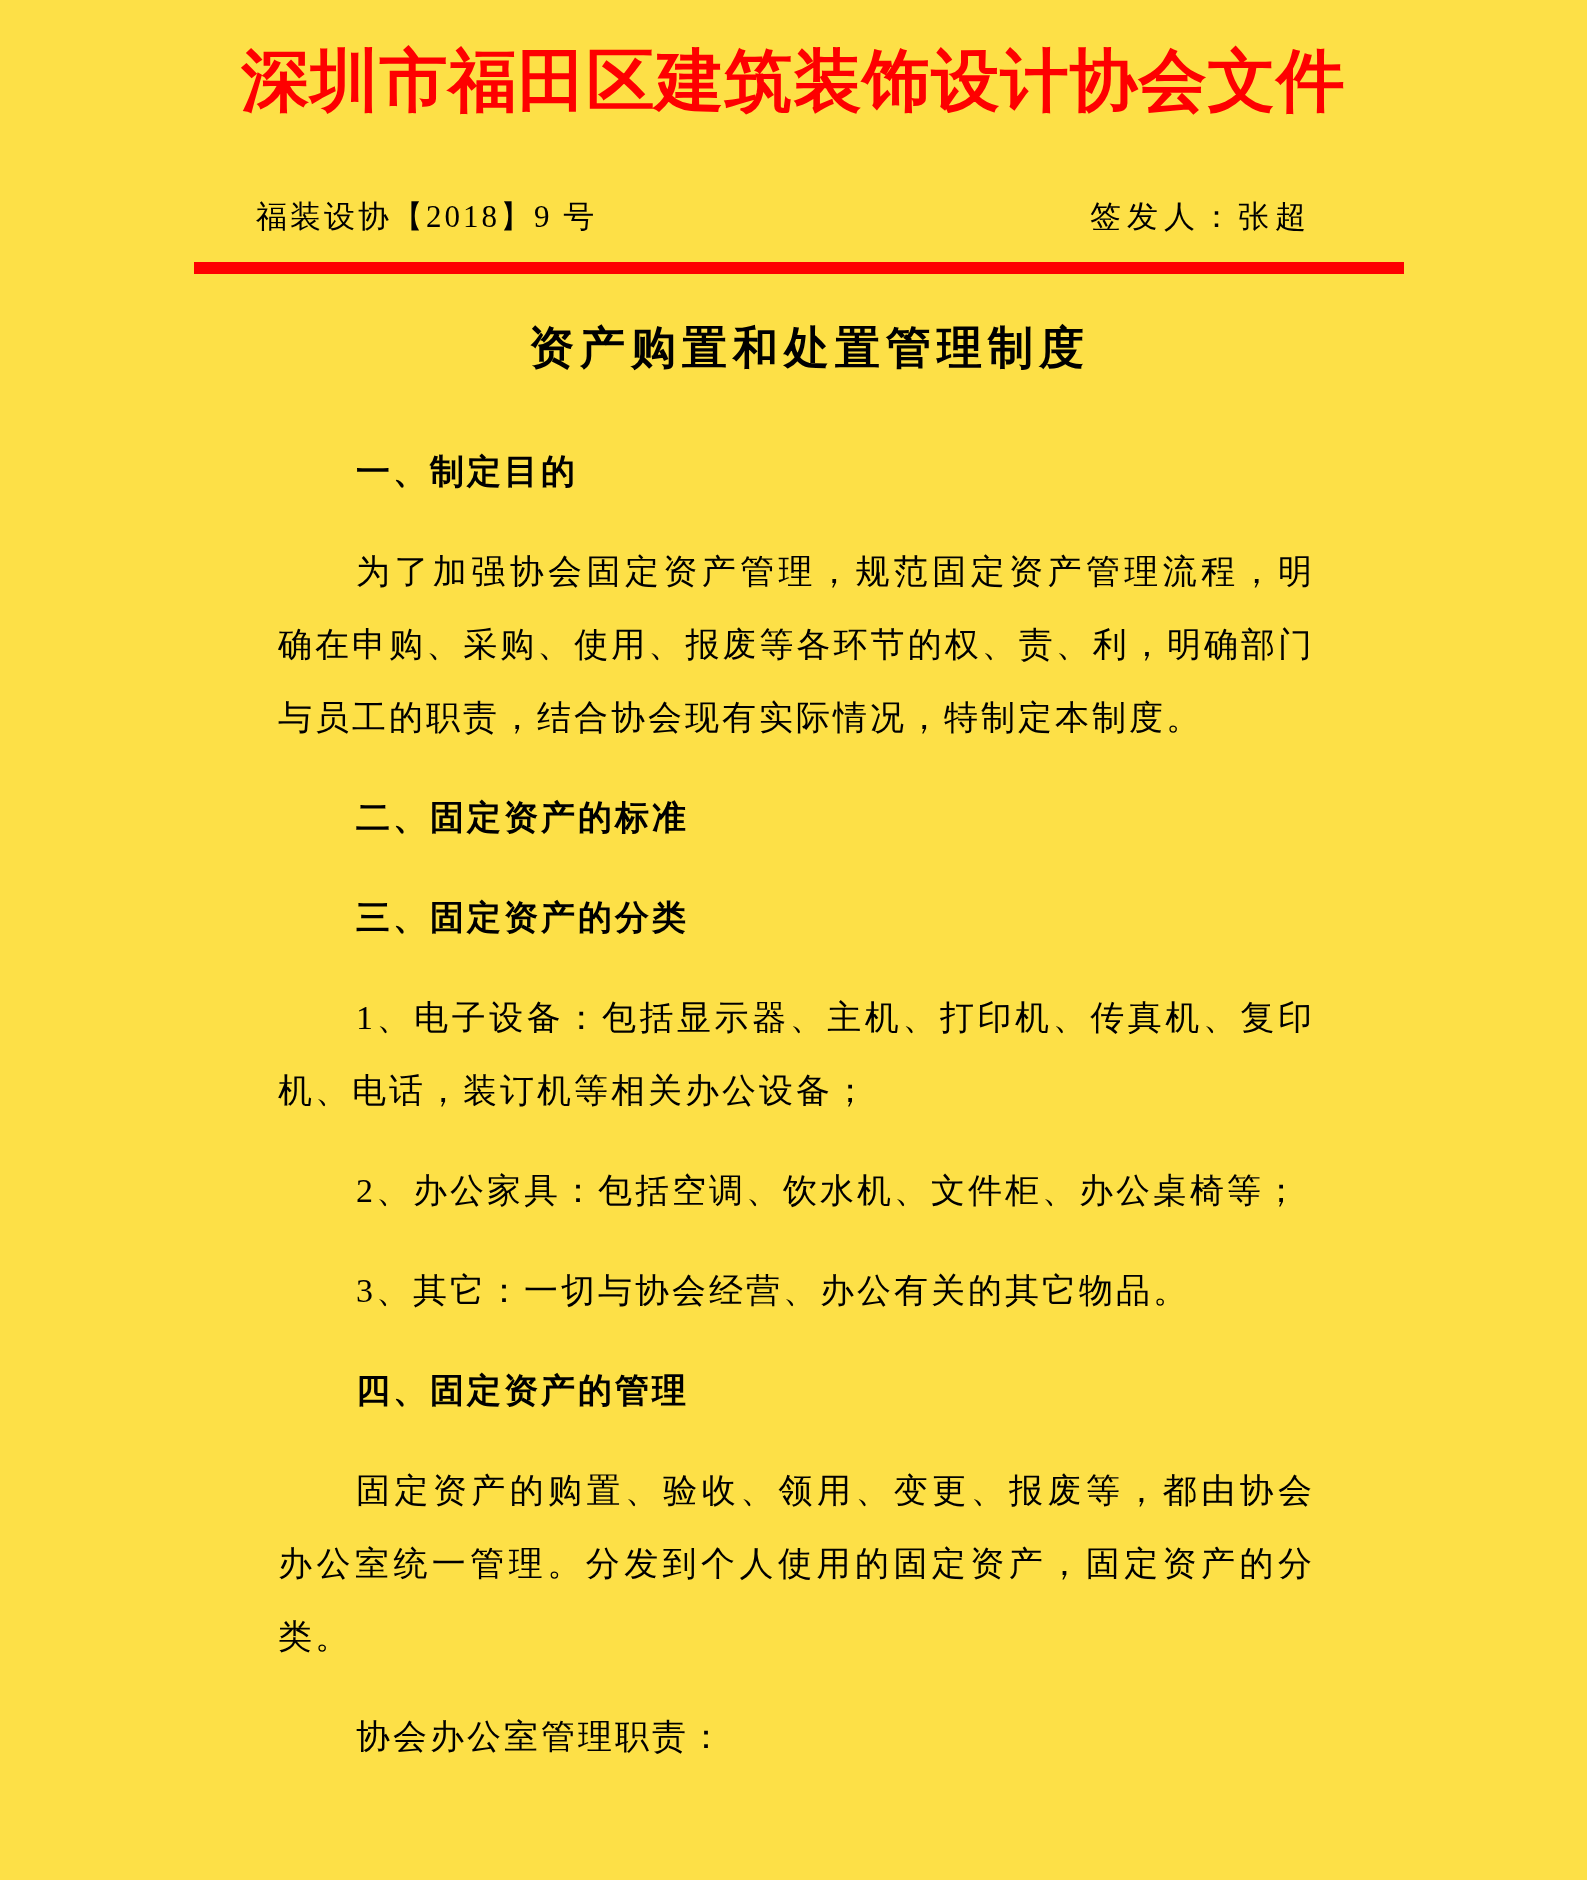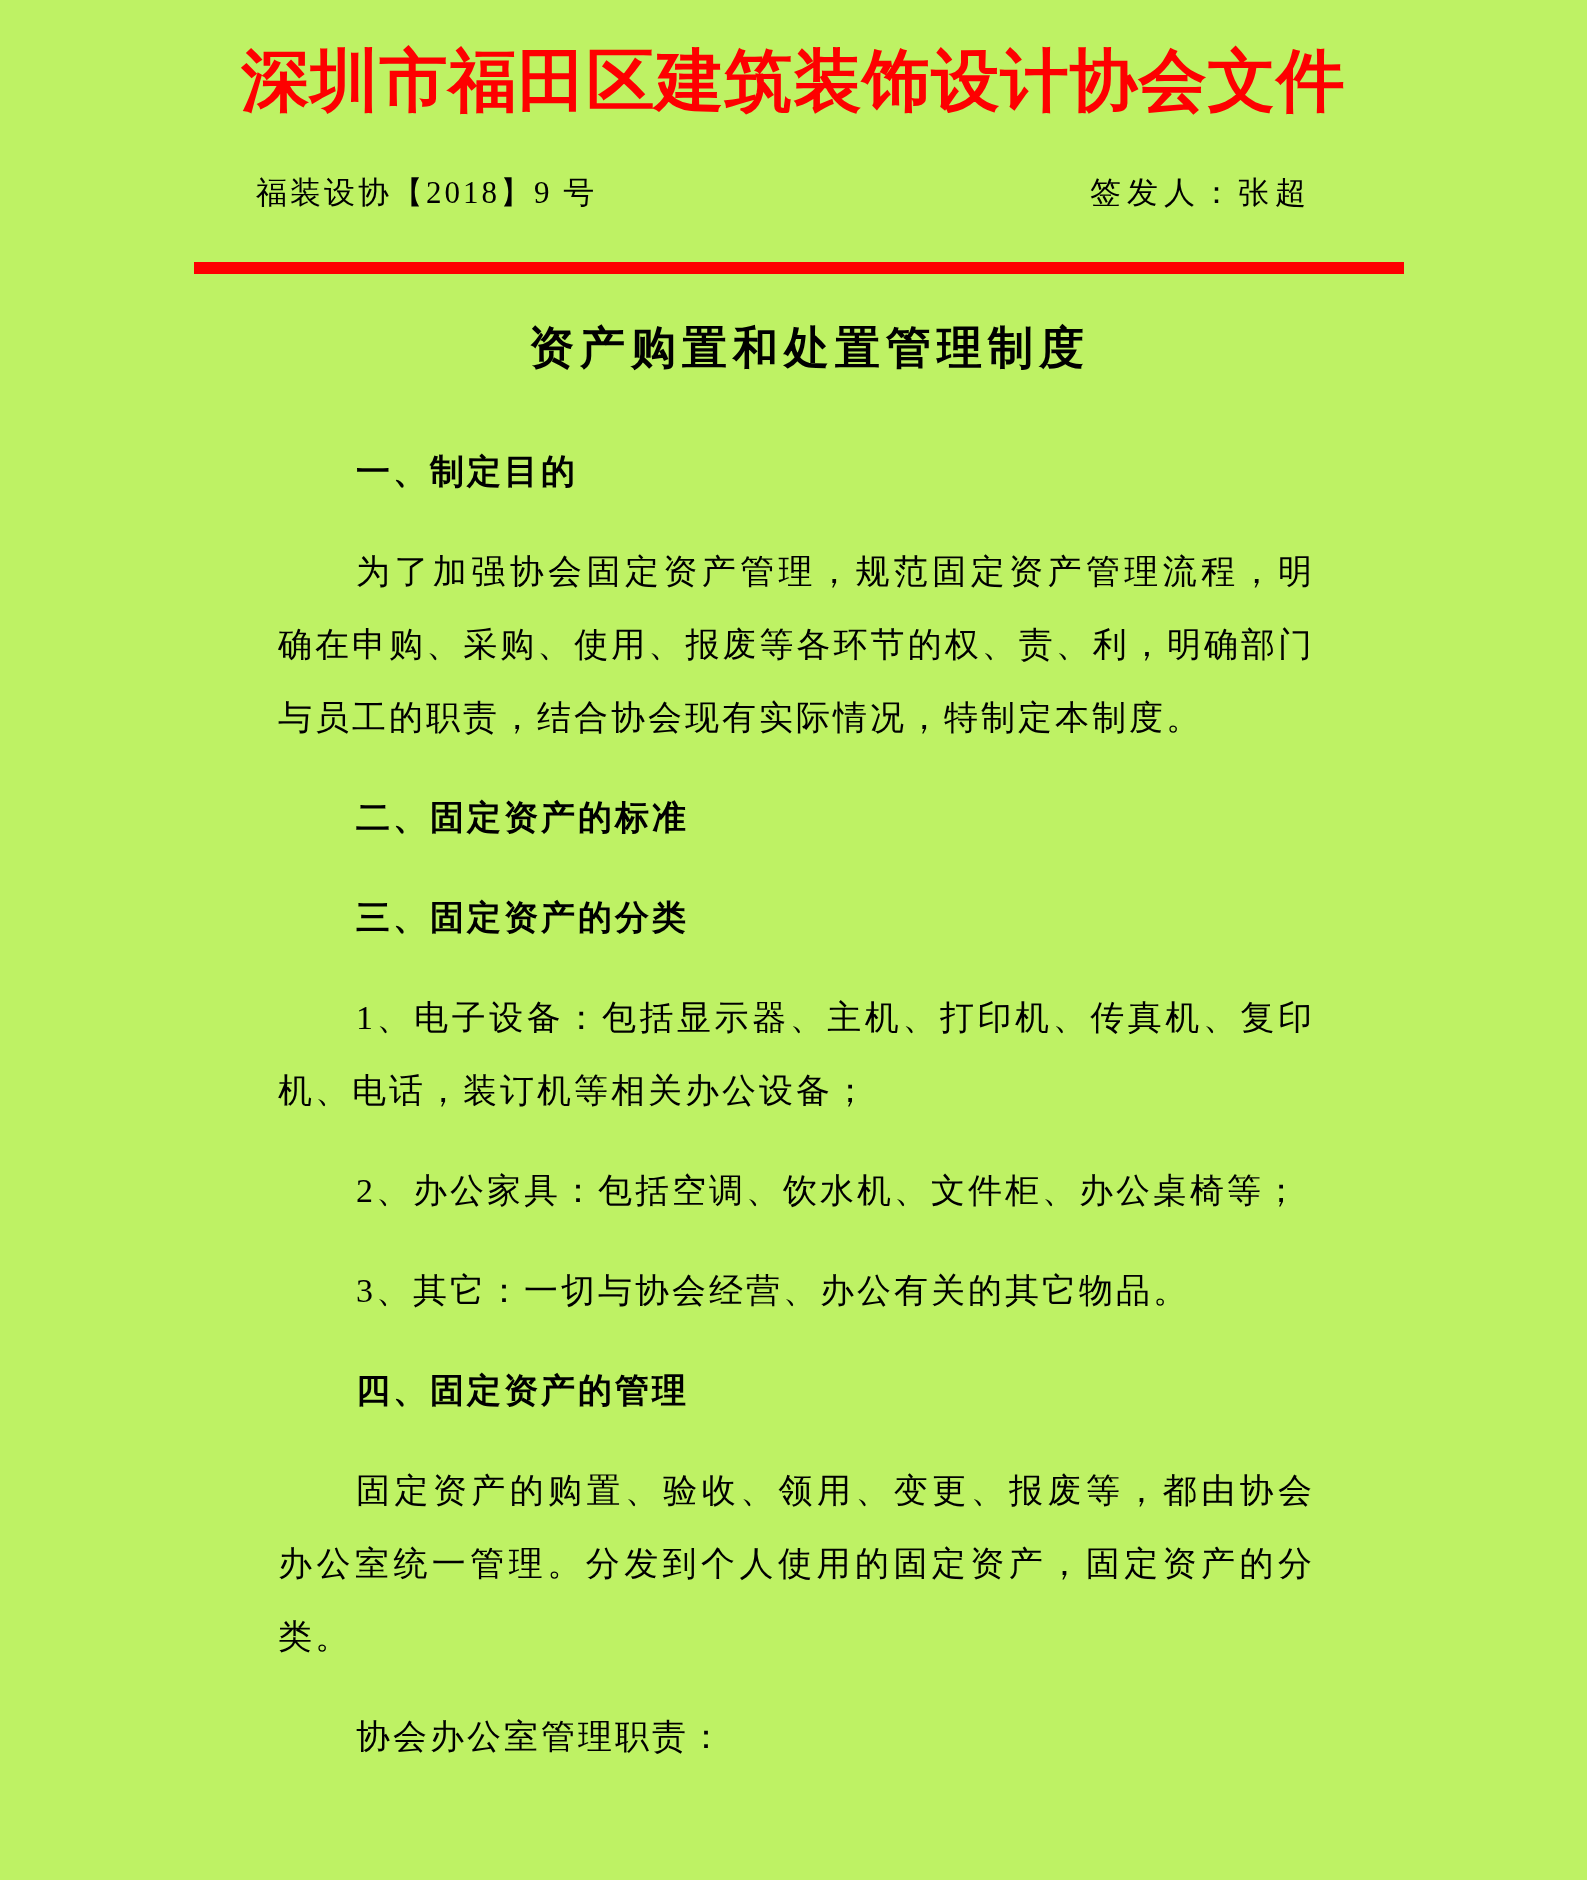--- a/index.html
+++ b/index.html
@@ -4,21 +4,21 @@
 <style>
   html, body {
     margin: 0;
     padding: 0;
     background: #ffffff;
   }
   .page {
     position: relative;
     width: 1587px;
     height: 1880px;
-    background: #bef264;
+    background: #fde047;
     overflow: hidden;
     font-family: "Liberation Serif", "DejaVu Serif", serif;
     color: #000000;
   }
   .org-title {
     position: absolute;
     top: 38px;
     left: 0;
     width: 100%;
     text-align: center;
@@ -40,20 +40,21 @@
     font-size: 31px;
     line-height: 42px;
   }
   .doc-number {
     letter-spacing: 3px;
     white-space: nowrap;
   }
   .signer {
     letter-spacing: 6px;
     white-space: nowrap;
+    margin-top: 24px;
   }
   .red-rule {
     position: absolute;
     top: 262px;
     left: 194px;
     width: 1210px;
     height: 12px;
     background: #fe0000;
   }
   .doc-title {

